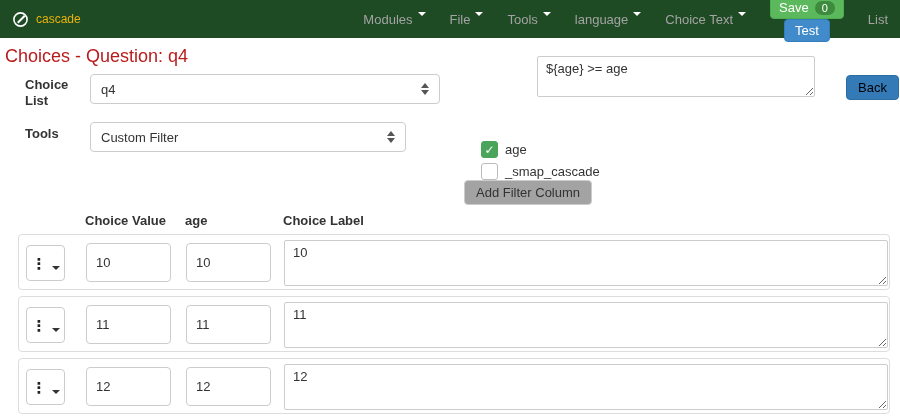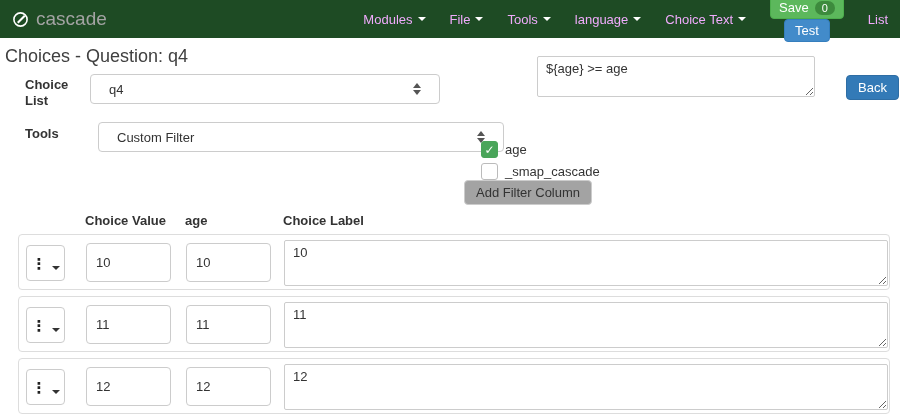--- a/index.html
+++ b/index.html
@@ -8,56 +8,56 @@
     position:relative; width:900px; height:419px; background:#fff;
     font-family:"Liberation Sans","DejaVu Sans",sans-serif; font-size:13px; color:#333;
     overflow:hidden; margin:0 auto;
   }
 
   
   .navbar {
     position:absolute; top:0; left:0; width:900px; height:38px;
     background:#1e4b24; display:flex; align-items:center; padding:0 12px;
   }
-  .brand { display:flex; align-items:center; gap:7px; color:#a3a3a3; font-size:19px; cursor:pointer; }
+  .brand { display:flex; align-items:center; gap:7px; color:#eab308; font-size:12px; cursor:pointer; }
   .brand svg { display:block; }
   .nav-right { margin-left:auto; display:flex; align-items:center; gap:24px; }
-  .nav-item { color:#f0abfc; font-size:13px; cursor:pointer; white-space:nowrap; display:flex; align-items:center; }
+  .nav-item { color:#a3a3a3; font-size:13px; cursor:pointer; white-space:nowrap; display:flex; }
   .caret {
     display:inline-block; width:0; height:0; margin-left:5px;
     border-left:4px solid transparent; border-right:4px solid transparent;
     border-top:4px solid #fff;
   }
   .btn { display:inline-flex; align-items:center; justify-content:center; border-radius:4px;
          font-size:13px; cursor:pointer; padding:3px 10px; border:1px solid transparent; }
   .btn-save { background:#5cb85c; border-color:#4cae4c; color:#fff; gap:6px; padding:3px 8px; }
   .badge { background:#3d8b3d; color:#fff; border-radius:10px; font-size:11px; padding:1px 7px; }
   .btn-test { background:#428bca; border-color:#357ebd; color:#fff; }
   .btn-group { display:flex; align-items:center; gap:0;flex-direction:column; }
 
   
-  .page-title { position:absolute; left:5px; top:46px; font-size:18px; font-weight:400; color:#404040; }
+  .page-title { position:absolute; left:5px; top:46px; font-size:18px; font-weight:400; color:#b91c1c; }
 
   .field-label { position:absolute; font-weight:700; font-size:13px; color:#333; line-height:1.25; }
 
   .select-box {
     position:absolute; height:30px; background:#fff; border:1px solid #ccc; border-radius:4px;
-    display:flex; align-items:center; padding:0 18px; cursor:pointer;
+    display:flex; align-items:center; padding:0 10px; cursor:pointer;
   }
   .updown { margin-left:auto; display:flex; flex-direction:column; gap:2px; }
   .updown .u { width:0; height:0; border-left:4px solid transparent; border-right:4px solid transparent; border-bottom:5px solid #555; }
   .updown .d { width:0; height:0; border-left:4px solid transparent; border-right:4px solid transparent; border-top:5px solid #555; }
 
   textarea {
     font-family:"Liberation Sans","DejaVu Sans",sans-serif; font-size:13px; color:#333;
     border:1px solid #ccc; border-radius:2px; padding:4px 8px; resize:both; overflow:auto; background:#fff;
   }
   .filter-textarea { position:absolute; left:537px; top:56px; width:278px; height:41px; }
 
-  .btn-back { position:absolute; left:846px; top:75px; background:#337ab7; border-color:#2e6da4; color:#ffffff; padding:4px 11px; }
+  .btn-back { position:absolute; left:846px; top:75px; background:#337ab7; border-color:#2e6da4; color:#000000; padding:4px 11px; }
 
   .cb-row { position:absolute; display:flex; align-items:center; gap:7px; cursor:pointer; }
   .cb { width:17px; height:17px; border:1px solid #bbb; border-radius:3px; background:#fff;
         display:flex; align-items:center; justify-content:center; font-size:12px; color:#fff; }
   .cb.checked { background:#4aa55a; border-color:#4aa55a; }
   .cb .tick { display:none; }
   .cb.checked .tick { display:block; }
 
   .btn-add { position:absolute; left:464px; top:180px; background:#a3a3a3; border:1px solid #ccc; color:#333; padding:4px 11px; }
 
@@ -140,21 +140,21 @@
         <i class="u"></i>
         <i class="d"></i>
       </span>
   </div>
 
   <textarea class="filter-textarea" style="">${age} &gt;= age</textarea>
 
   <span class="btn btn-back">Back</span>
 
   <div class="field-label" style="left:25px; top:126px;">Tools</div>
-  <div class="select-box" style="left:98px; top:122px; width:406px;">
+  <div class="select-box" style="left:90px; top:122px; width:316px;">
     <span>Custom Filter</span>
     <span class="updown">
         <i class="u"></i>
         <i class="d"></i>
       </span>
   </div>
 
   <div class="cb-row" style="left:481px; top:141px;">
     <span class="cb checked">
         <span class="tick">✓</span>

